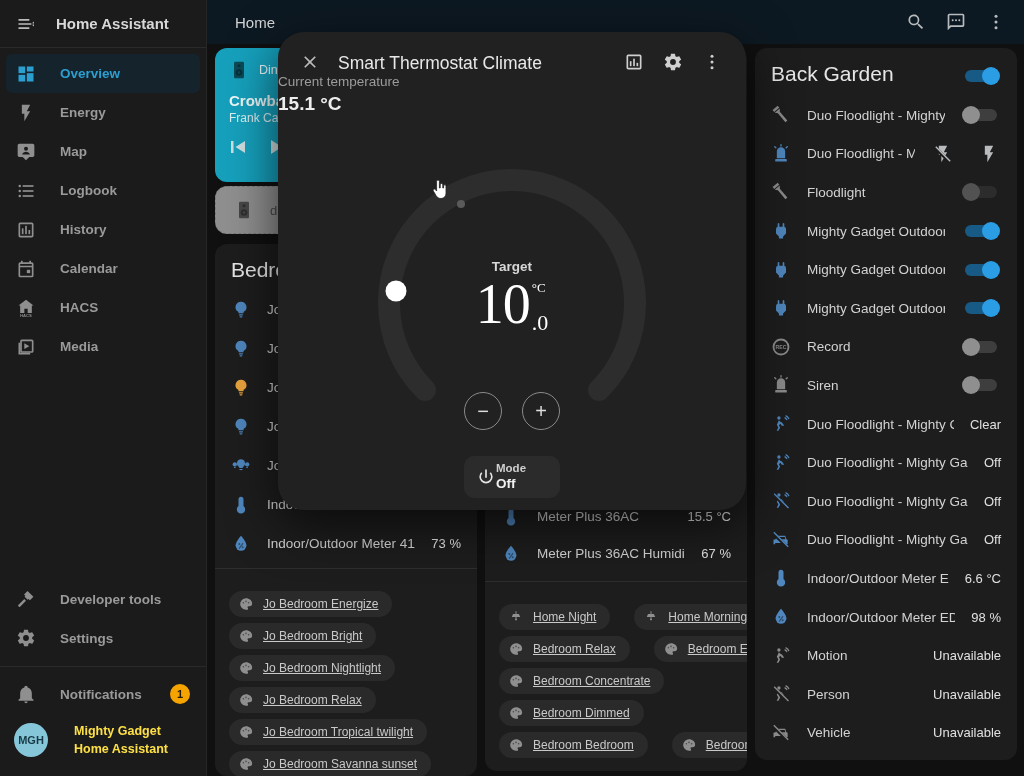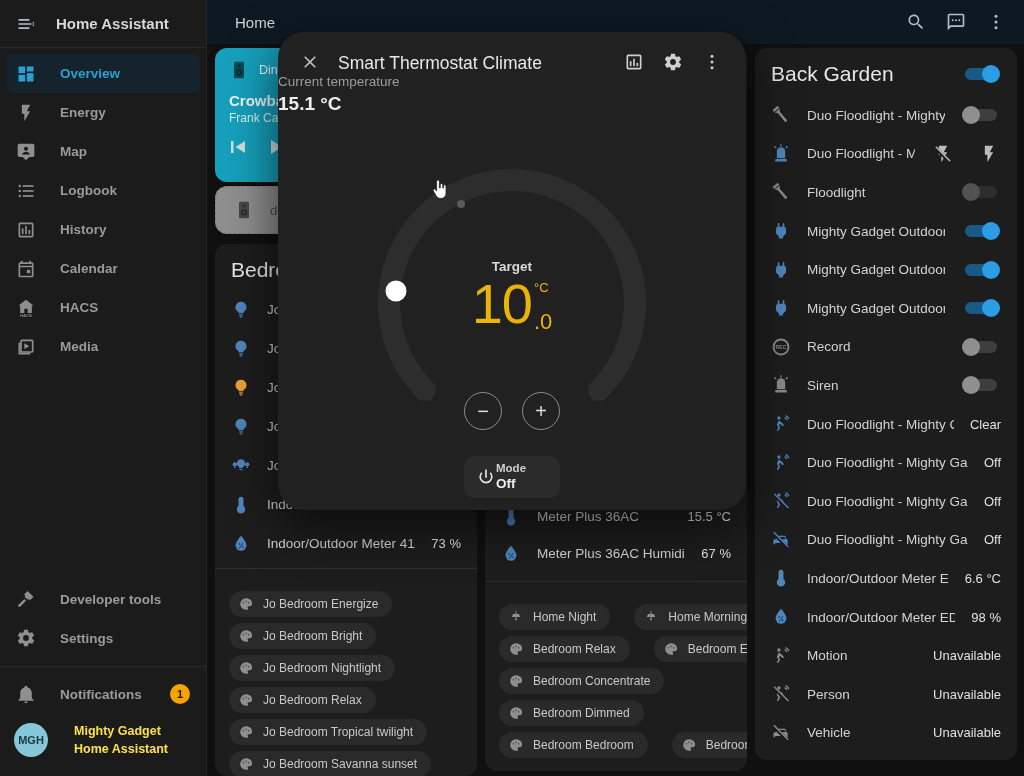--- a/index.html
+++ b/index.html
@@ -64,35 +64,35 @@
   .row .val { font-size:13px; color:#e0e0e0; white-space:nowrap; }
   .hdivider { height:1px; background:#2e2e2e; margin:0 0; }
 
   .bedroom-card { left:8px; top:200px; width:262px; height:532px; overflow:hidden; }
   .card-title { padding:14px 16px 0; font-size:21px; font-weight:400; color:#e6e6e6; white-space:nowrap; }
   .bedroom-card .rows { margin-top:8px; }
   .bedroom-card .row { height:39px; }
 
   .chips { padding:0 14px; }
   .chip { display:inline-flex; align-items:center; gap:10px; height:26px; padding:0 14px 0 10px;
-    background:#2a2a2a; border-radius:13px; color:#c9c9c9; font-size:12px; cursor:pointer; border:none; white-space:nowrap; }
+    background:#2a2a2a; border-radius:13px; color:#c9c9c9; font-size:12px; cursor:pointer; border:none; white-space:nowrap;text-decoration:underline; }
   .chip .ic { color:#8f8f8f; }
   .chips-col .chip { margin-bottom:6px; }
   .chip-row { display:flex; gap:24px; margin-bottom:6px; }
 
   .middle-card { left:278px; top:4px; width:262px; height:723px; overflow:hidden; }
   .mid-section { position:absolute; left:0; right:0; top:450px; }
   .mid-section .row { height:37px; }
   .mid-section .hdivider { margin-top:9px; }
   .mid-section .chips { margin-top:22px; }
 
   .right-card { left:548px; top:4px; width:262px; height:712px; overflow:hidden; }
   .right-card .rows { margin-top:10px; }
   .right-card .row { height:38.6px; }
-  .rc-head { display:flex; align-items:center; padding:14px 16px 0; }
+  .rc-head { display:flex; align-items:flex-end; padding:14px 16px 0; }
   .rc-title { font-size:21px; font-weight:400; color:#e6e6e6; flex:1; }
 
   
   .toggle { position:relative; width:40px; height:20px; flex:none; cursor:pointer; }
   .toggle .track { position:absolute; left:4px; top:4px; width:32px; height:12px; border-radius:6px; }
   .toggle .thumb { position:absolute; top:1px; width:18px; height:18px; border-radius:50%; }
   .toggle.on .track { background:#175a86; } .toggle.on .thumb { right:1px; background:#2a9de4; }
   .toggle.off .track { background:#3e3e3e; } .toggle.off .thumb { left:1px; background:#8f8f8f; }
   .toggle.dim .track { background:#2c2c2c; } .toggle.dim .thumb { left:1px; background:#525252; }
   .row .iconbtns { display:flex; gap:22px; color:#d6d6d6; }
@@ -103,21 +103,21 @@
   .dlg-header { display:flex; align-items:flex-end; gap:16px; padding:18px 22px 0 20px; }
   .dlg-title { font-size:17.5px; color:#e8e8e8; font-weight:400; flex:1; }
   .dlg-hicons { display:flex; gap:15px; }
   .dlg-hicons .icbtn { color:#cfcfcf; }
   .dlg-current { }
   .dlg-current .cl { font-size:13.5px; color:#9c9c9c; }
   .dlg-current .cv { font-size:19px; font-weight:700; color:#ededed; margin-top:4px; }
   .dial-svg { position:absolute; left:0; top:0; pointer-events:none; }
   .target-block { position:absolute; left:0; top:227px; width:468px; text-align:center; }
   .target-block .tl { font-size:13.5px; font-weight:700; color:#d8d8d8; }
-  .target-num { display:flex; justify-content:center; align-items:flex-start; margin-top:2px; color:#eab308; }
+  .target-num { display:flex; justify-content:center; align-items:flex-start; margin-top:2px; color:#ffffff;font-family:Liberation Serif, serif; }
   .tn-main { font-size:56px; font-weight:400; line-height:1; letter-spacing:-1px; }
   .tn-side { display:flex; flex-direction:column; align-items:flex-start; margin-left:2px; }
   .tn-unit { font-size:13px; margin-top:4px; }
   .tn-dec { font-size:22px; margin-top:14px; }
   .stepper { position:absolute; left:0; top:360px; width:468px; display:flex; justify-content:center; gap:20px; }
   .stepbtn { width:38px; height:38px; border-radius:50%; border:1px solid #8a8a8a; background:transparent;
     color:#dedede; font-size:20px; display:flex; align-items:center; justify-content:center; cursor:pointer; }
   .mode-chip { position:absolute; left:186px; top:424px; width:96px; height:42px; background:#2b2b2b;
     border-radius:10px; display:flex; align-items:center; padding:0 12px; cursor:pointer; }
   .mode-chip .ic { color:#e4e4e4; }

